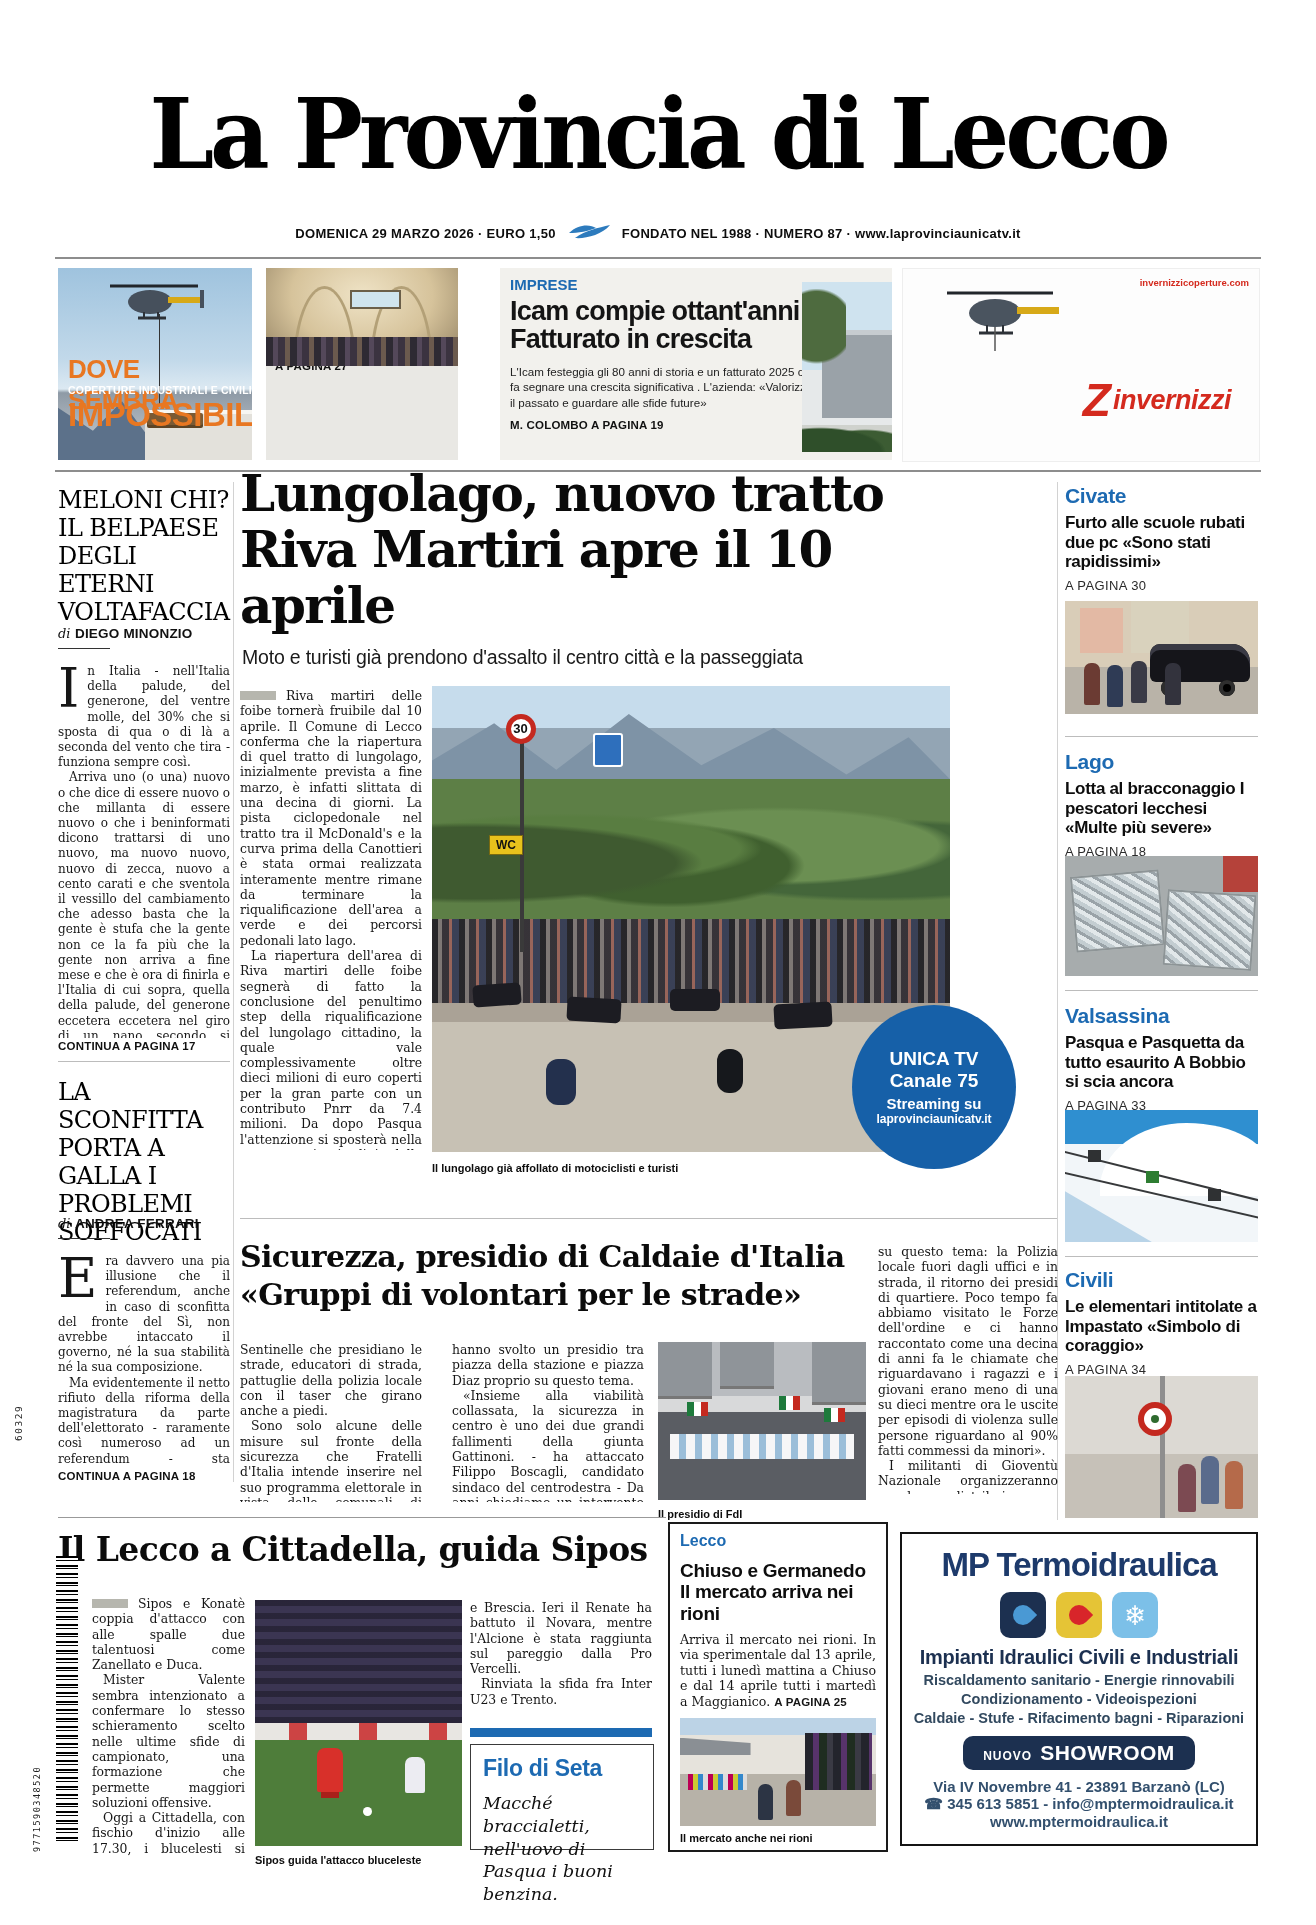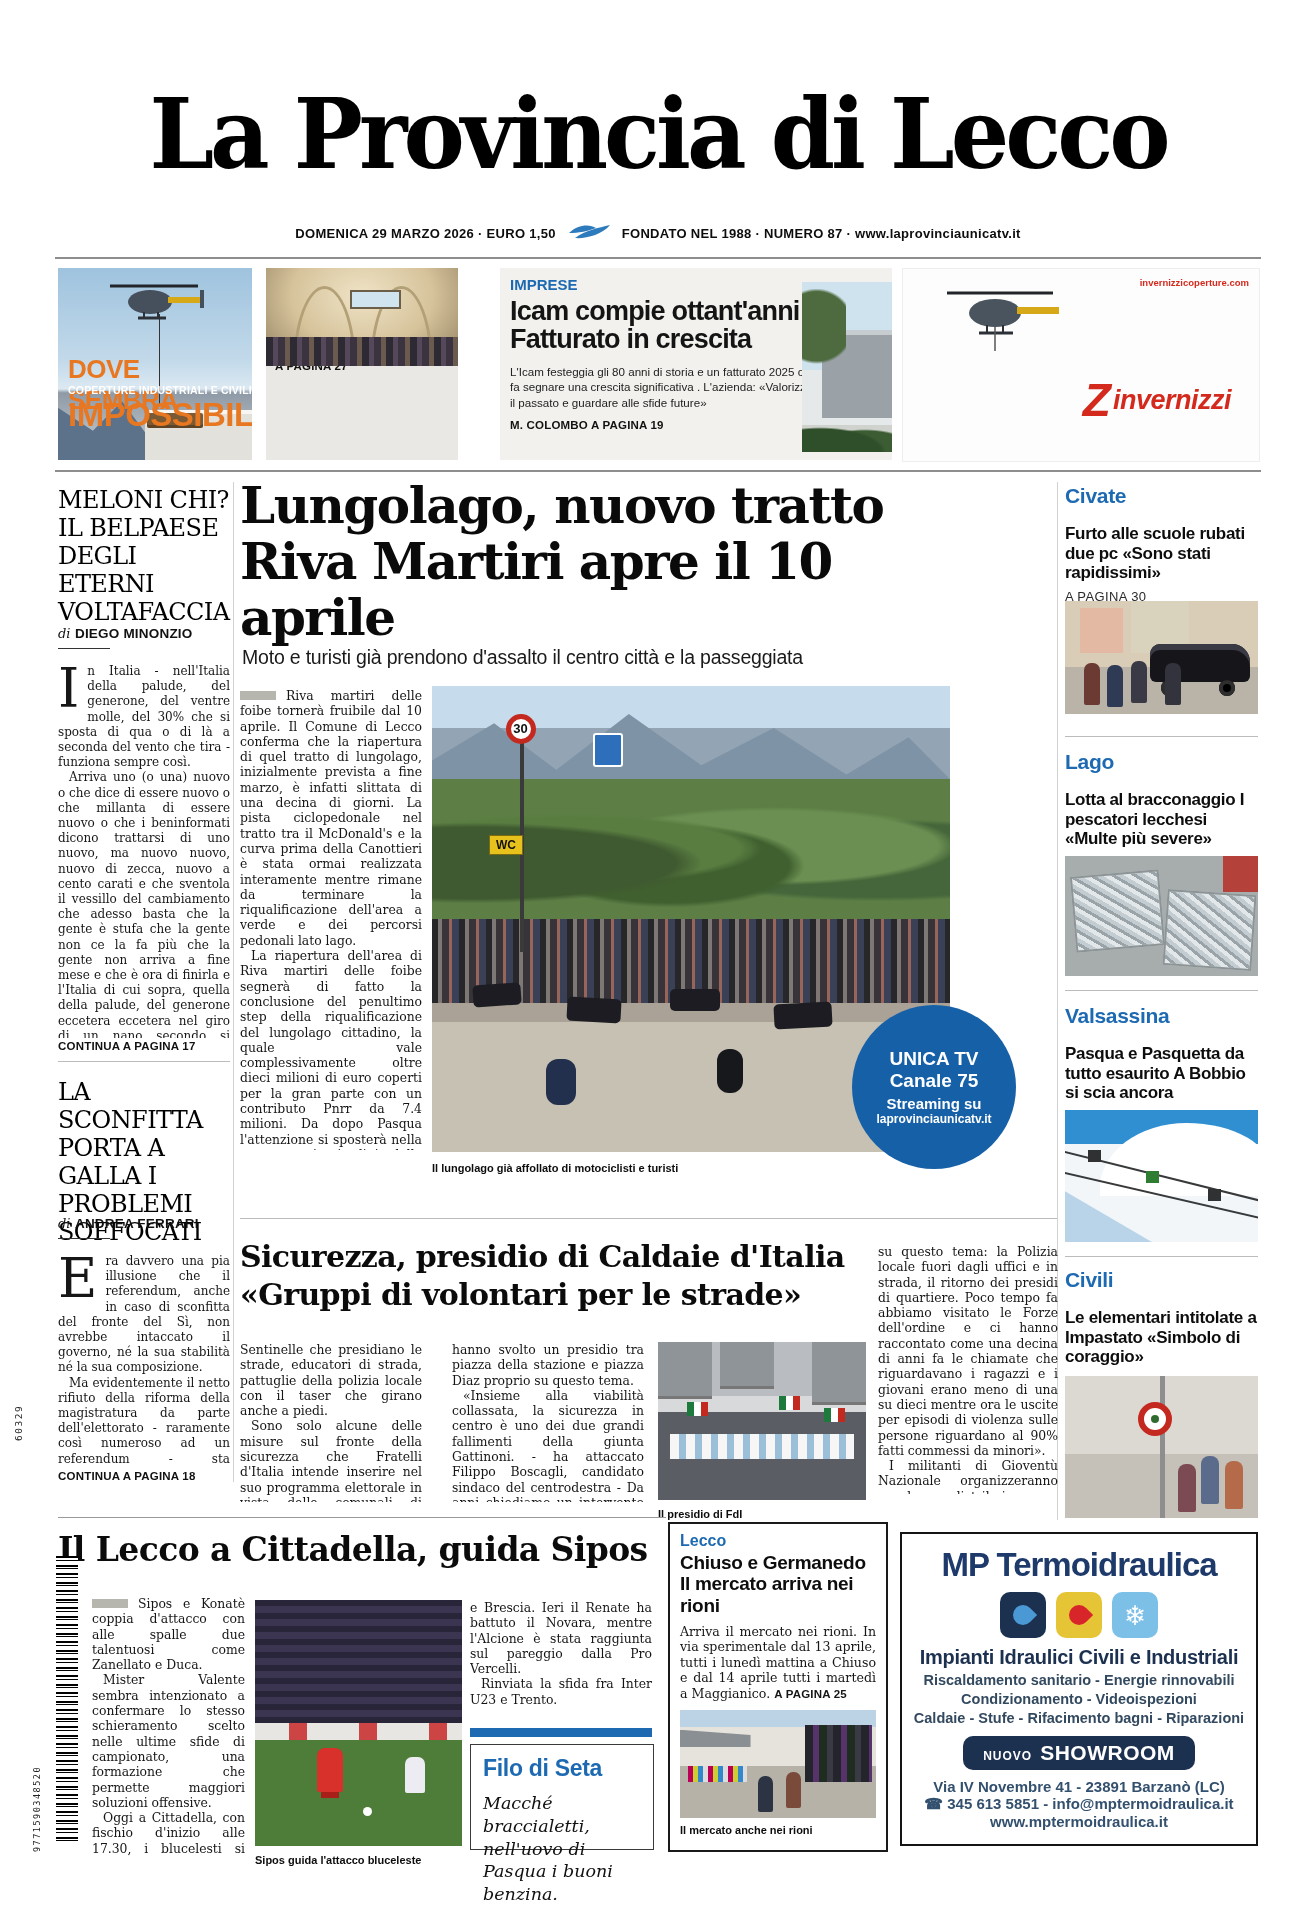--- a/index.html
+++ b/index.html
@@ -53,36 +53,36 @@
   .sub-h{font-size:19.5px;letter-spacing:-.2px;color:#1a1a1a}
   .cap{font-weight:bold;font-size:11px;color:#0d0d0d}
   .unica{border-radius:50%;background:#1660a8;color:#fff;display:flex;flex-direction:column;
          align-items:center;justify-content:center;text-align:center;z-index:5}
   .unica .u1{font-size:19px;font-weight:bold;line-height:1.15}
   .unica .u3{font-size:15px;font-weight:bold;margin-top:4px}
   .unica .u4{font-size:12px;font-weight:bold}
 
   
   .rail-k{font-size:21px;font-weight:bold;color:#1d6ab2;letter-spacing:-.3px}
-  .railt{font-size:17px;font-weight:bold;letter-spacing:-.3px;line-height:1.16;color:#0d0d0d;margin-top:16px}
+  .railt{font-size:17px;font-weight:bold;letter-spacing:-.3px;line-height:1.16;color:#0d0d0d;margin-top:5px}
   .railp{font-size:13px;color:#2a2a2a;letter-spacing:.4px;margin-top:6px}
 
   
   .sic-h{font-size:30px;line-height:1.28;font-weight:800;letter-spacing:-.6px;color:#0b0b0b;font-family:"DejaVu Serif",serif}
   .sp-h{font-size:33px;font-weight:800;letter-spacing:-.6px;color:#0b0b0b;font-family:"DejaVu Serif",serif}
 
   
   .filo{border:1px solid #3a3a3a;padding:10px 12px;background:#fff}
   .filo-t{color:#1d6ab2;font-weight:bold;font-size:23px;letter-spacing:-.3px}
   .filo-x{font-family:"DejaVu Serif",serif;font-style:italic;font-size:17.5px;line-height:1.3;margin-top:10px;color:#111}
 
   
   .lbox{border:2px solid #1a1a1a;background:#fff;padding:8px 10px;box-sizing:border-box}
   .lbox .bt2{font-size:12.6px;line-height:15.5px;font-family:"DejaVu Serif",serif;text-align:justify;color:#161616;margin-top:8px}
-  .lbox-t{font-size:19px;font-weight:bold;line-height:1.12;letter-spacing:-.3px;color:#0d0d0d;margin-top:2px}
+  .lbox-t{font-size:19px;font-weight:bold;line-height:1.12;letter-spacing:-.3px;color:#0d0d0d;margin-top:10px}
 
   
   .mp{border:2px solid #141414;background:#fff;box-sizing:border-box;display:flex;flex-direction:column;
       align-items:center;text-align:center;padding:12px 8px 10px}
   .mp-t{font-size:33px;font-weight:bold;color:#1d3a6b;letter-spacing:-1px}
   .mp-ics{display:flex;gap:10px;margin:8px 0}
   .mp-ic{width:46px;height:46px;border-radius:10px;display:flex;align-items:center;justify-content:center}
   .drop{width:20px;height:20px;border-radius:50% 0 50% 50%;transform:rotate(45deg)}
   .mp-sub{font-size:20px;font-weight:bold;color:#1c3050;letter-spacing:-.3px}
   .mp-l{font-size:14.5px;font-weight:bold;color:#32495f;margin-top:3px}
@@ -287,21 +287,21 @@
     <span class="nm">ANDREA FERRARI</span>
     <div class="byl-bar"></div>
   </div>
   <div class="abs bto" style="left:58px;top:1254px;width:172px;height:214px;overflow:hidden">
     <span class="dropc">E</span>
     <p class="first">ra davvero una pia illusione che il referendum, anche in caso di sconfitta del fronte del Sì, non avrebbe intaccato il governo, né la sua stabilità né la sua composizione.</p>
     <p>Ma evidentemente il netto rifiuto della riforma della magistratura da parte dell'elettorato - raramente così numeroso ad un referendum - sta provocando un terremoto interno le cui onde si spingono più lontano di quanto potessimo immaginare. È come</p>
   </div>
   <div class="abs cont" style="left:58px;top:1470px">CONTINUA A PAGINA 18</div>
 
-  <div class="abs lead-h" style="left:240px;top:478px;width:760px">
+  <div class="abs lead-h" style="left:240px;top:466px;width:760px">
     <div>Lungolago, nuovo tratto</div>
     <div>Riva Martiri apre il 10 aprile</div>
   </div>
   <div class="abs sub-h" style="left:242px;top:646px;width:780px">Moto e turisti già prendono d'assalto il centro città e la passeggiata</div>
 
   <div class="abs bt" style="left:240px;top:688px;width:182px;height:462px;overflow:hidden">
     <p class="first marker">Riva martiri delle foibe tornerà fruibile dal 10 aprile. Il Comune di Lecco conferma che la riapertura di quel tratto di lungolago, inizialmente prevista a fine marzo, è infatti slittata di una decina di giorni. La pista ciclopedonale nel tratto tra il McDonald's e la curva prima della Canottieri è stata ormai realizzata interamente mentre rimane da terminare la riqualificazione dell'area a verde e dei percorsi pedonali lato lago.</p>
     <p>La riapertura dell'area di Riva martiri delle foibe segnerà di fatto la conclusione del penultimo step della riqualificazione del lungolago cittadino, la quale vale complessivamente oltre dieci milioni di euro coperti per la gran parte con un contributo Pnrr da 7.4 milioni. Da dopo Pasqua l'attenzione si sposterà nella zona tra i giardini della Malpensata e le Caviate, l'ultima rimasta da riqualificare.</p>
 
   </div>

